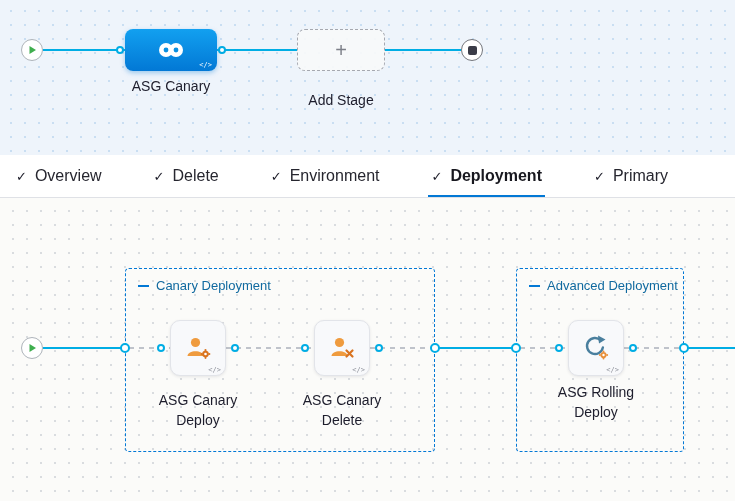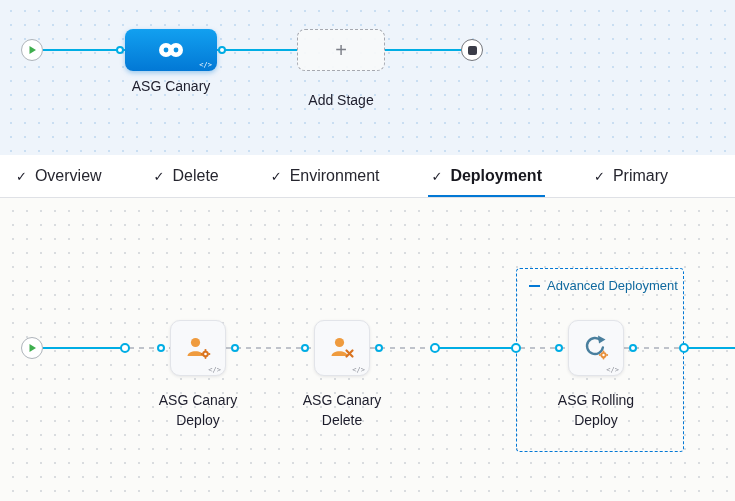--- a/index.html
+++ b/index.html
@@ -145,20 +145,26 @@
       <span class="tab-label">Deployment</span>
     </div>
     <div class="tab">
       <span class="check">✓</span>
       <span class="tab-label">Primary</span>
     </div>
   </div>
 
   <div class="canvas-bottom">
 
+    <div class="group" style="left:125px; top:70px; width:310px; height:184px;">
+      <div class="group-head">
+        <span class="group-dash"></span>
+        <span class="group-label">Canary Deployment</span>
+      </div>
+    </div>
     <div class="group" style="left:516px; top:70px; width:168px; height:184px;">
       <div class="group-head">
         <span class="group-dash"></span>
         <span class="group-label">Advanced Deployment</span>
       </div>
     </div>
 
     <div class="hline solid" style="left:43px;  top:149px; width:82px;"></div>
     <div class="hline dashed" style="left:129px; top:149px; width:41px;"></div>
     <div class="hline dashed" style="left:226px; top:149px; width:88px;"></div>
@@ -225,16 +231,16 @@
           <circle cx="26.1" cy="22" r="1" fill="#e8903b"></circle>
           <circle cx="22.5" cy="22" r="3.1" fill="#e8903b"></circle>
           <circle cx="22.5" cy="22" r="1.2" fill="#ffffff"></circle>
         </svg>
       </span>
       <span class="code">&lt;/&gt;</span>
     </div>
 
     <div class="node-label" style="left:143px; top:192px; width:110px;">ASG Canary Deploy</div>
     <div class="node-label" style="left:287px; top:192px; width:110px;">ASG Canary Delete</div>
-    <div class="node-label" style="left:541px; top:192px; width:110px;text-align:center;">ASG Rolling Deploy</div>
+    <div class="node-label" style="left:541px; top:184px; width:110px;text-align:center;">ASG Rolling Deploy</div>
   </div>
 
 </div>
 
 </body></html>

